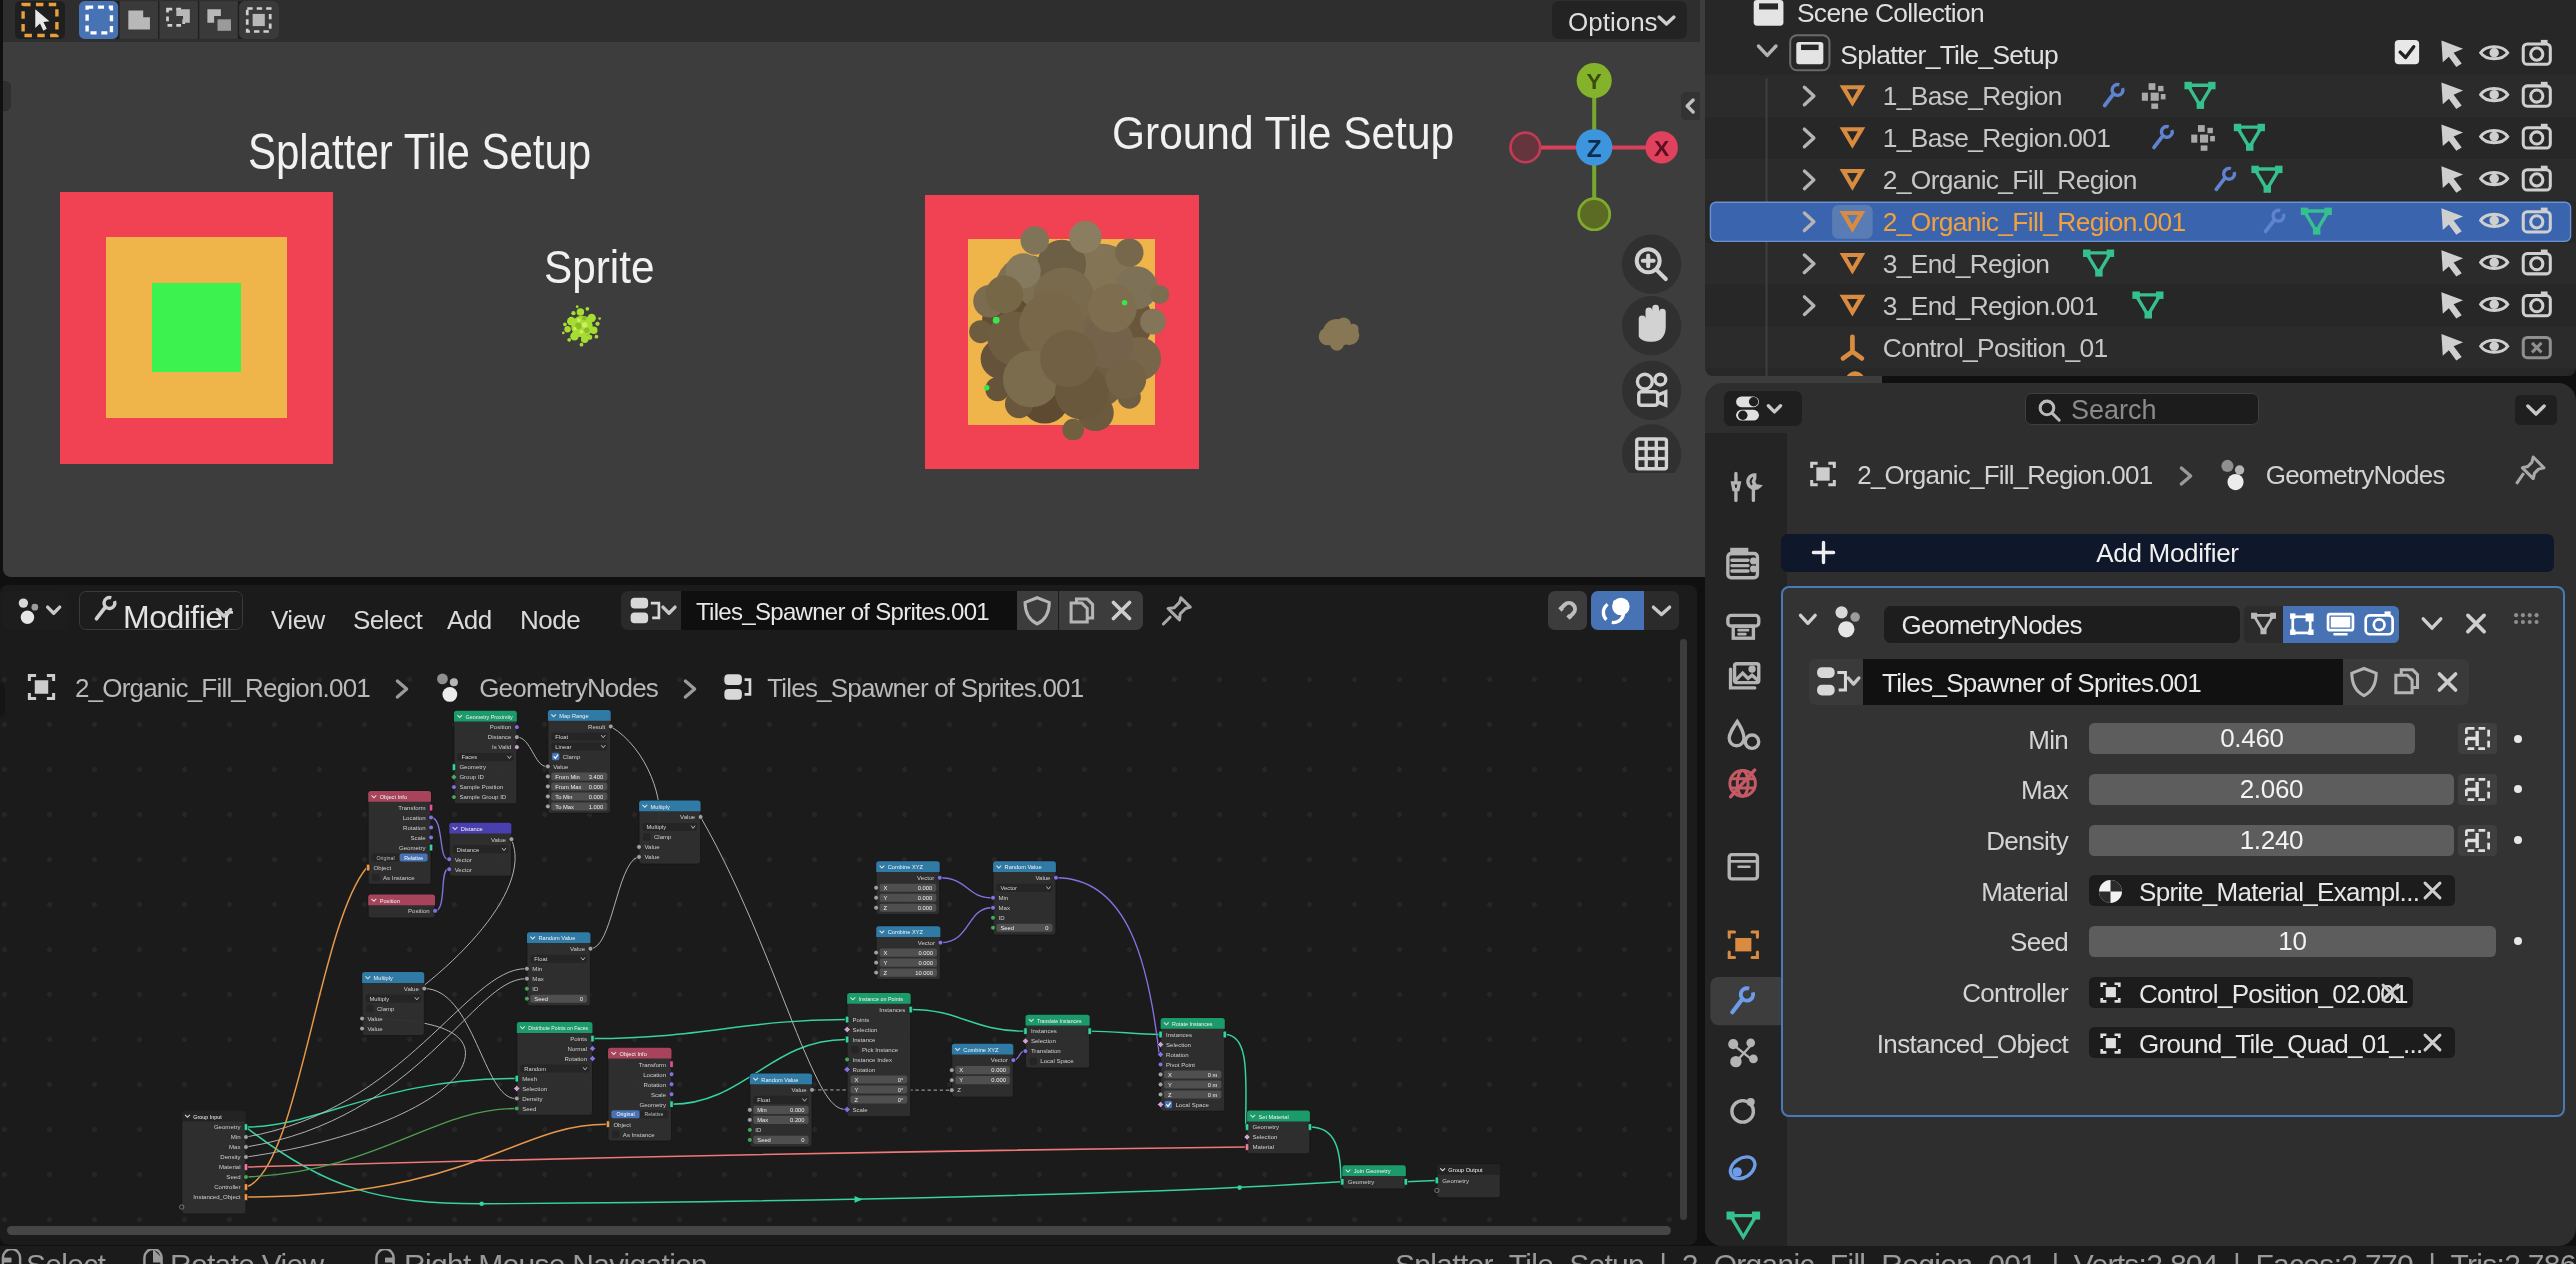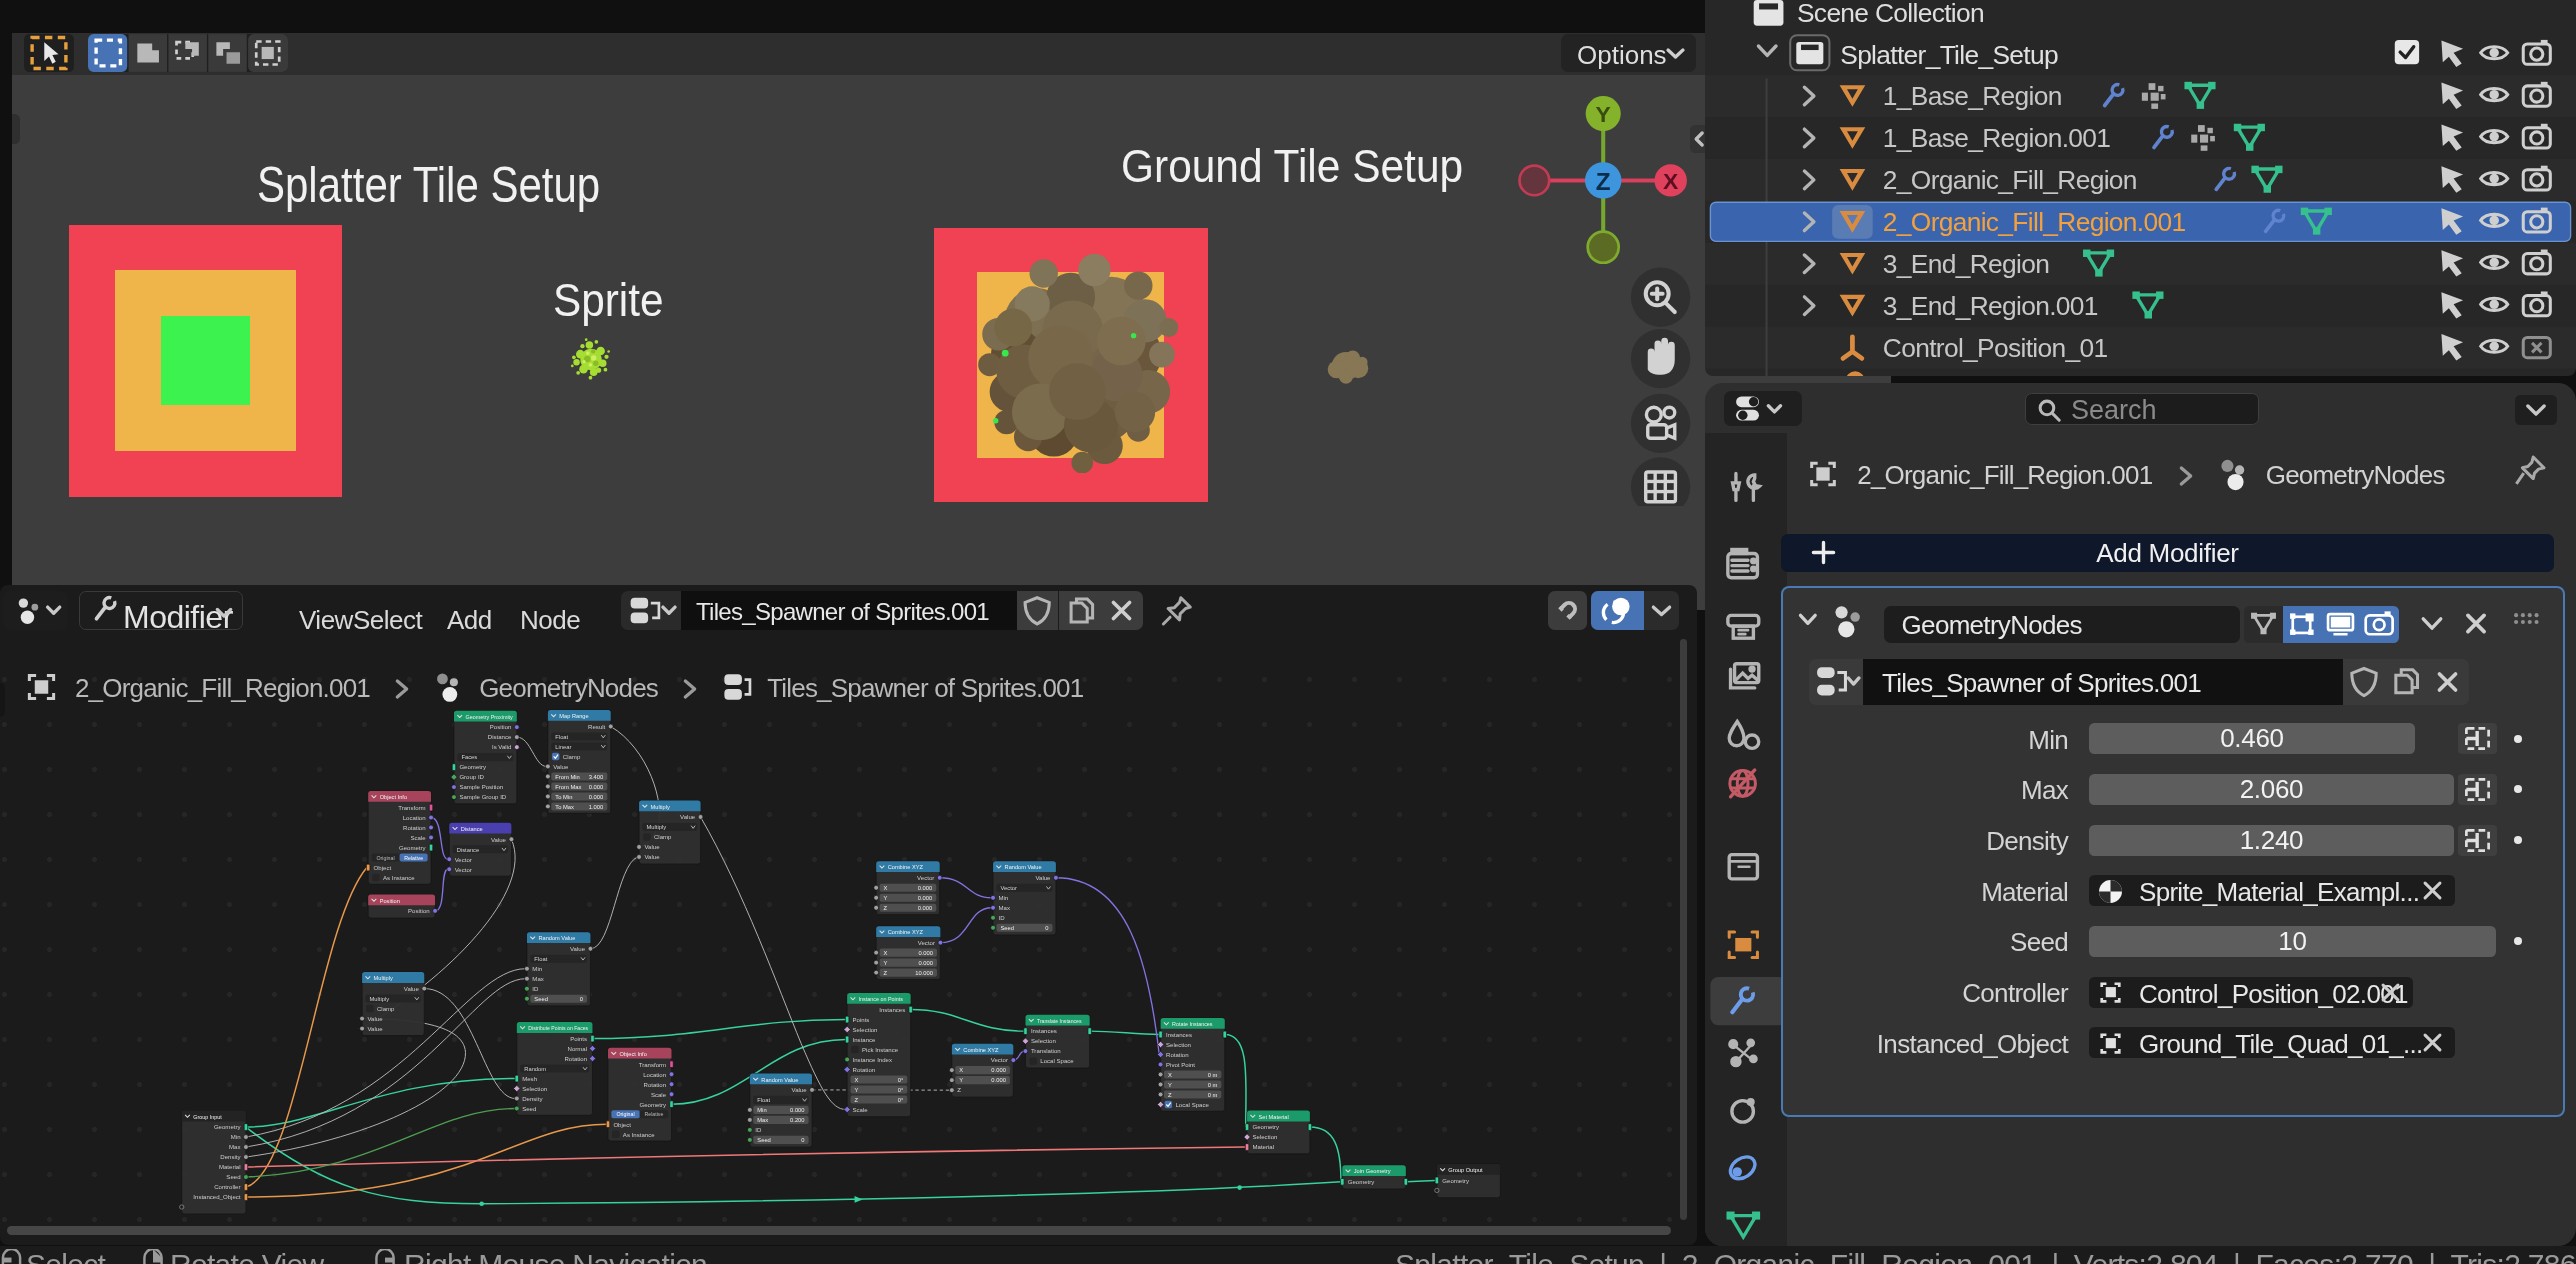--- a/index.html
+++ b/index.html
@@ -2,22 +2,22 @@
 <html style="font-size:10.8px"><head>
 <meta charset="utf-8">
 <style>
   * { margin:0; padding:0; box-sizing:border-box; }
   html,body { width:2576px; height:1265px; background:#101010; overflow:hidden;
     font-family:"Liberation Sans", sans-serif; }
   .abs { position:absolute; }
   #stage { position:relative; width:2576px; height:1265px; overflow:hidden; }
 
   
-  #viewport { left:12px; top:0; width:1879px; height:577px; background:#3d3d3d;
-    border-radius:0 0 8px 8px; overflow:hidden;margin-top:33px; }
+  #viewport { left:3px; top:0; width:1879px; height:577px; background:#3d3d3d;
+    border-radius:0 0 8px 8px; overflow:hidden; }
   #vp-header { left:0; top:0; width:1697px; height:42px; background:#2e2e2e; }
   .toolbtn { position:absolute; background:#202020; border-radius:5.4px; }
   #vp-title1 { color:#f1f1f1; font-size:50px; white-space:nowrap; }
   #vp-title2 { color:#f1f1f1; font-size:47px; white-space:nowrap; }
   #vp-title3 { color:#f1f1f1; font-size:47px; white-space:nowrap; }
 
   
   #nodeeditor { left:0; top:585px; width:1697px; height:660px; background:#1b1b1b;
     border-radius:8px; overflow:hidden; }
   #ne-header { left:0; top:6px; width:1697px; height:41px; }
@@ -249,21 +249,21 @@
       <div class="toolbtn" style="left:79px;top:0;width:164px;height:39px;background:#1d1d1d;border-radius:6.8px;border:1.4px solid #3a3a3a;">
         <svg width="34" height="37" viewBox="0 0 50 54" style="position:absolute;left:6.8px;top:0">
           <path d="M 35.7 8.5 A 8 8 0 1 0 40.5 13.3" fill="none" stroke="#cfcfcf" stroke-width="5"></path>
             <path d="M27 22 L14 39" stroke="#cfcfcf" stroke-width="5.5" stroke-linecap="round"></path>
         </svg>
         <span style="position:absolute;left:43px;top:7.4px;font-size:32px;letter-spacing:-0.5px;color:#e3e3e3;">Modifier</span>
         <svg width="20" height="13.5" style="position:absolute;right:8px;top:13.5px" viewBox="0 0 30 20">
           <polyline points="5,5 15,15 25,5" fill="none" stroke="#c8c8c8" stroke-width="5" stroke-linecap="round" stroke-linejoin="round"></polyline>
         </svg>
       </div>
-      <span class="ne-menu" style="left:271px;margin-left:28px;">View</span>
+      <span class="ne-menu" style="left:271px;">View</span>
       <span class="ne-menu" style="left:353px;">Select</span>
       <span class="ne-menu" style="left:447px;">Add</span>
       <span class="ne-menu" style="left:520px;">Node</span>
 
       <div class="toolbtn" style="left:621px;top:0;width:61px;height:39px;background:#2a2a2a;border-radius:6.8px 0 0 6.8px;">
         <svg width="61" height="39" viewBox="0 0 90 58">
           <rect x="14" y="10" width="26" height="16" rx="6" fill="#d8d8d8"></rect>
           <rect x="14" y="32" width="26" height="16" rx="6" fill="#d8d8d8"></rect>
           <path d="M44 18 h12 v22 h-10" stroke="#d8d8d8" stroke-width="4" fill="none"></path>
           <polyline points="62,24 71,33 80,24" fill="none" stroke="#c8c8c8" stroke-width="5" stroke-linecap="round" stroke-linejoin="round"></polyline>

